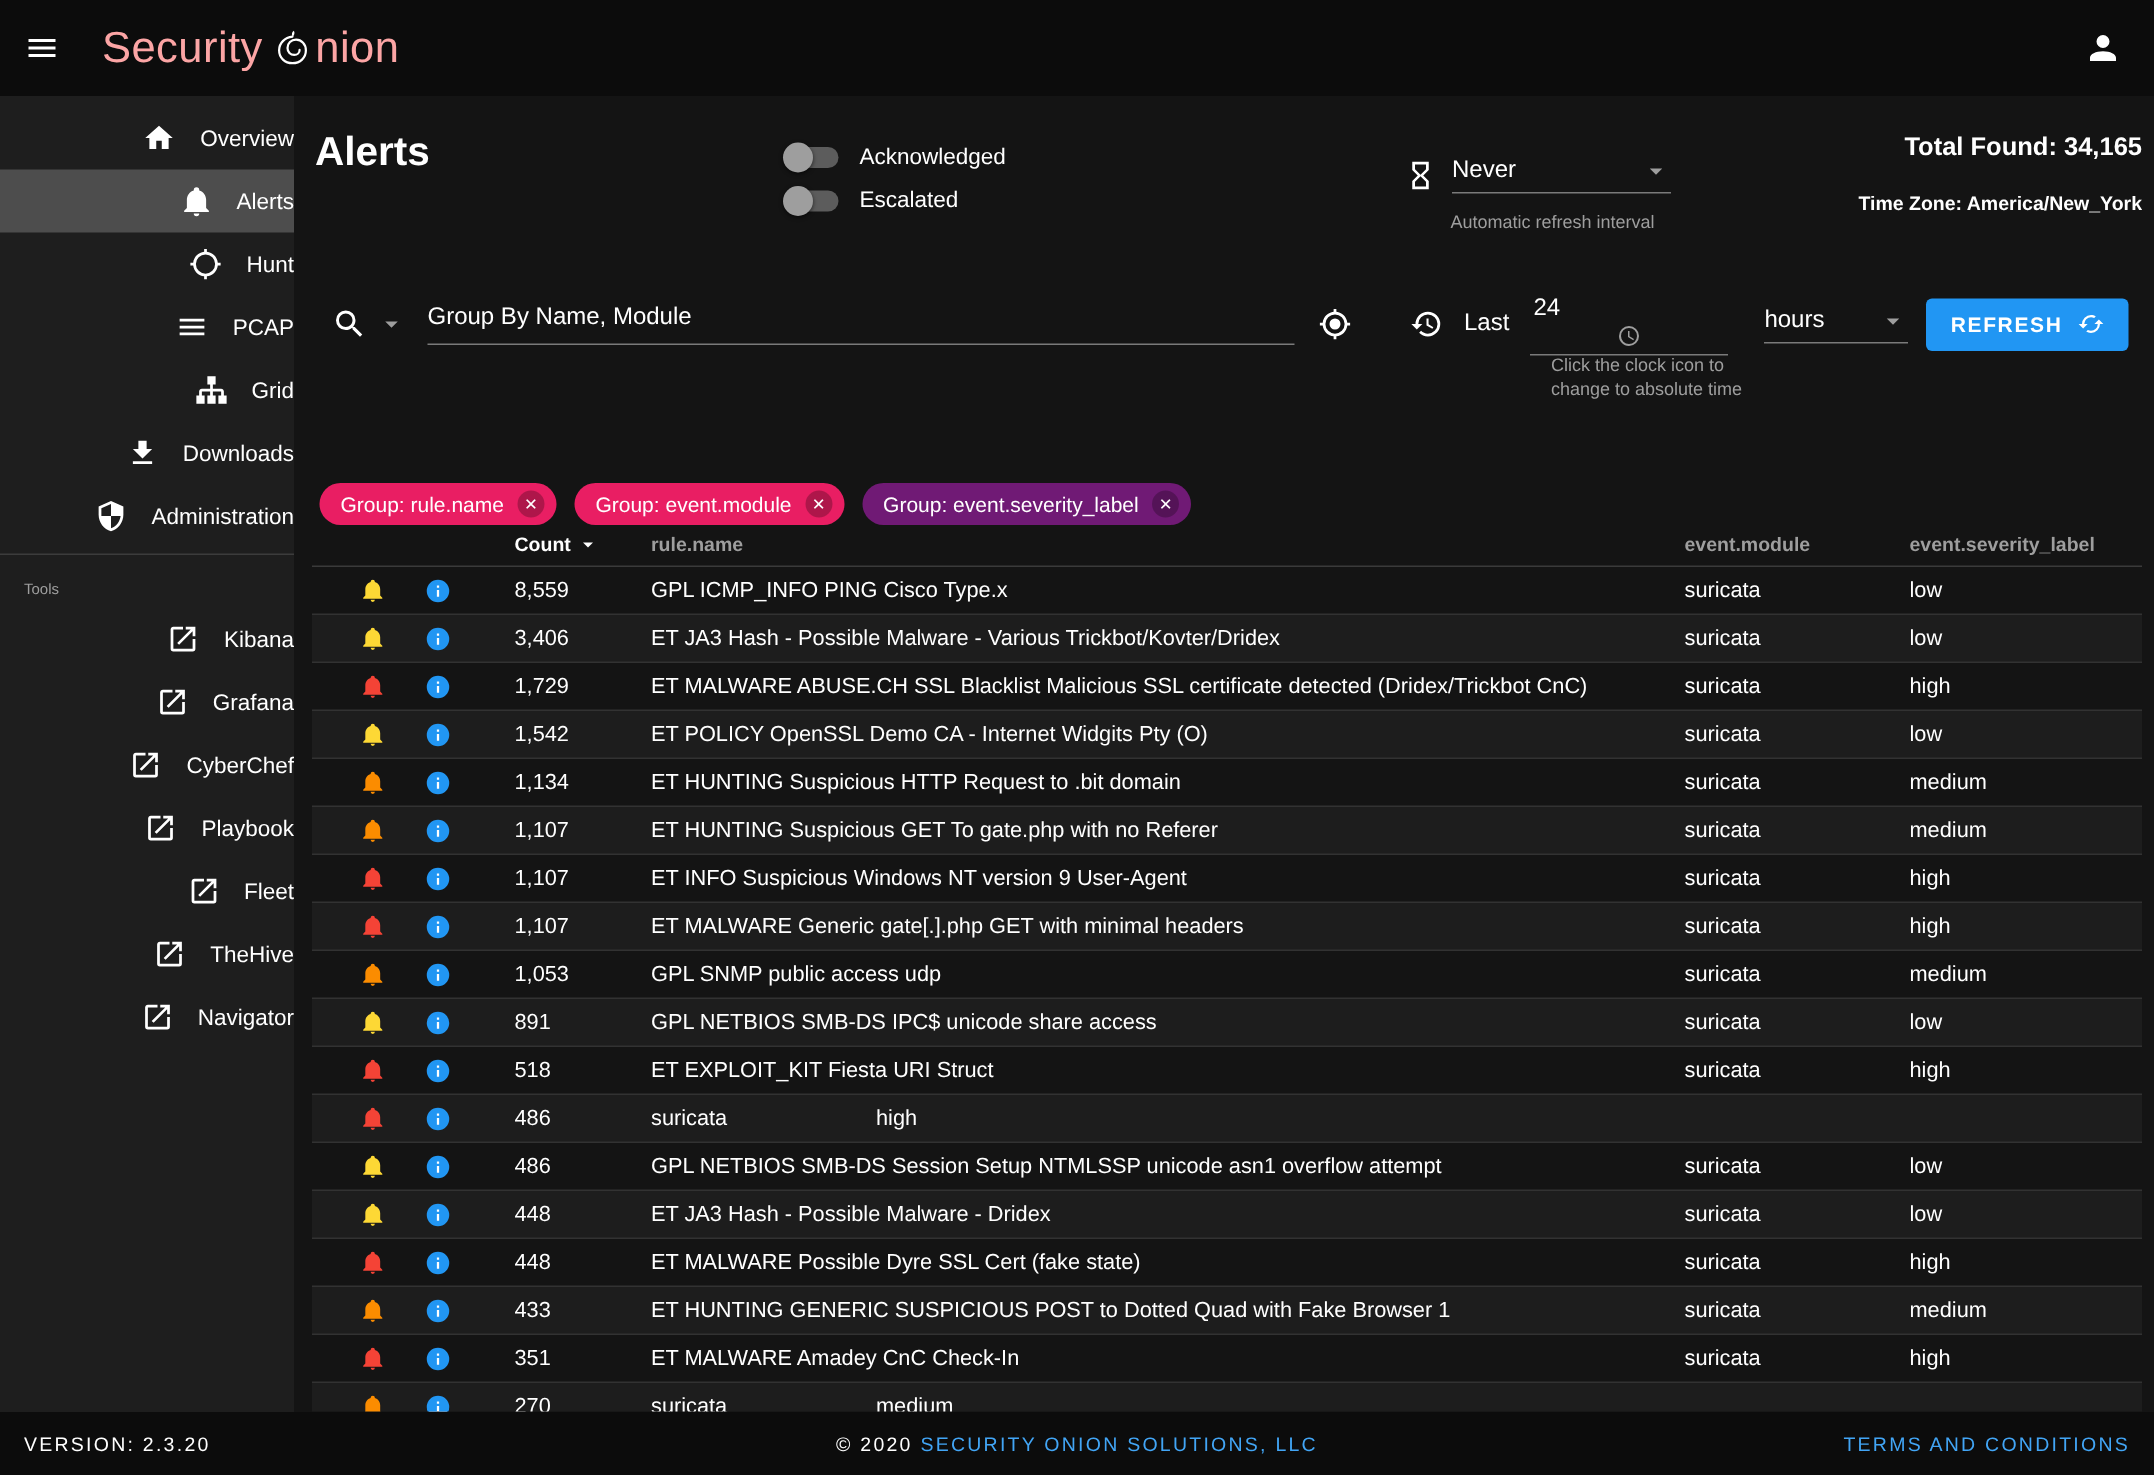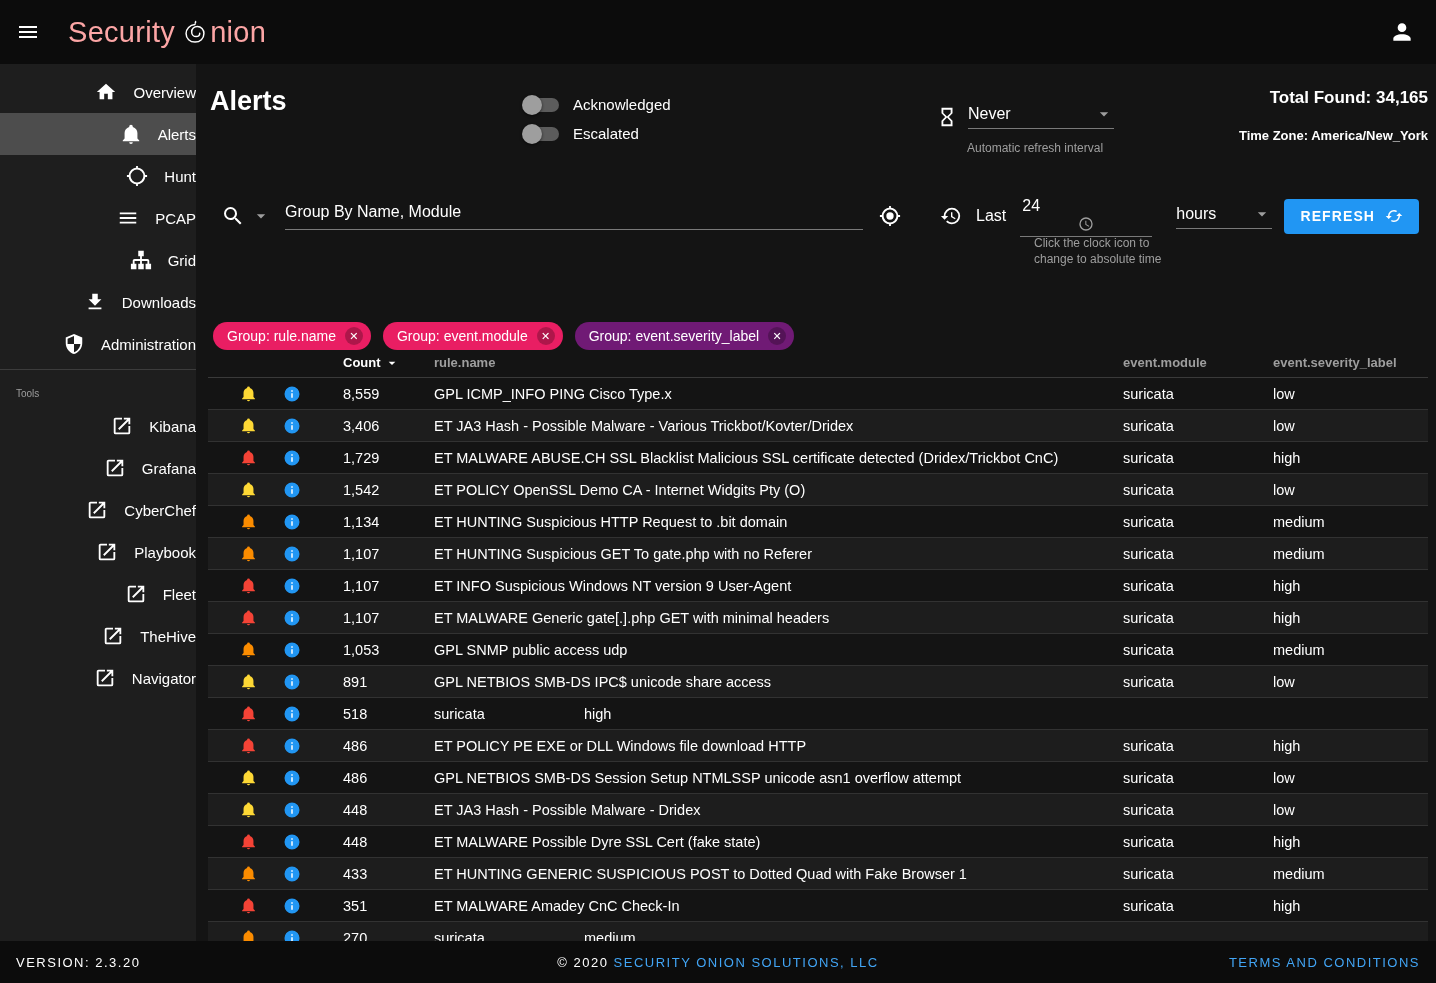--- a/index.html
+++ b/index.html
@@ -513,37 +513,37 @@
               <path d="M21,19V20H3V19L5,17V11C5,7.9 7.03,5.17 10,4.29C10,4.19 10,4.1 10,4A2,2 0 0,1 12,2A2,2 0 0,1 14,4C14,4.1 14,4.19 14,4.29C16.97,5.17 19,7.9 19,11V17L21,19M14,21A2,2 0 0,1 12,23A2,2 0 0,1 10,21H14Z" fill="#f44336"></path>
             </svg>
           </div>
           <div class="col-info">
             <svg viewBox="0 0 24 24" width="18" height="18">
               <circle cx="12" cy="12" r="9" fill="#ffffff"></circle>
               <path d="M13,9H11V7H13M13,17H11V11H13M12,2A10,10 0 0,0 2,12A10,10 0 0,0 12,22A10,10 0 0,0 22,12A10,10 0 0,0 12,2Z" fill="#2196f3"></path>
             </svg>
           </div>
           <div class="col-count">518</div>
+          <div class="col-rule">ET EXPLOIT_KIT Fiesta URI Struct</div>
           <div class="col-module">suricata</div>
           <div class="col-sev">high</div>
         </div>
         <div class="trow">
           <div class="col-bell">
             <svg viewBox="0 0 24 24" width="17" height="17">
               <path d="M21,19V20H3V19L5,17V11C5,7.9 7.03,5.17 10,4.29C10,4.19 10,4.1 10,4A2,2 0 0,1 12,2A2,2 0 0,1 14,4C14,4.1 14,4.19 14,4.29C16.97,5.17 19,7.9 19,11V17L21,19M14,21A2,2 0 0,1 12,23A2,2 0 0,1 10,21H14Z" fill="#f44336"></path>
             </svg>
           </div>
           <div class="col-info">
             <svg viewBox="0 0 24 24" width="18" height="18">
               <circle cx="12" cy="12" r="9" fill="#ffffff"></circle>
               <path d="M13,9H11V7H13M13,17H11V11H13M12,2A10,10 0 0,0 2,12A10,10 0 0,0 12,22A10,10 0 0,0 22,12A10,10 0 0,0 12,2Z" fill="#2196f3"></path>
             </svg>
           </div>
           <div class="col-count">486</div>
-          <div class="col-rule">ET POLICY PE EXE or DLL Windows file download HTTP</div>
           <div class="col-module">suricata</div>
           <div class="col-sev">high</div>
         </div>
         <div class="trow">
           <div class="col-bell">
             <svg viewBox="0 0 24 24" width="17" height="17">
               <path d="M21,19V20H3V19L5,17V11C5,7.9 7.03,5.17 10,4.29C10,4.19 10,4.1 10,4A2,2 0 0,1 12,2A2,2 0 0,1 14,4C14,4.1 14,4.19 14,4.29C16.97,5.17 19,7.9 19,11V17L21,19M14,21A2,2 0 0,1 12,23A2,2 0 0,1 10,21H14Z" fill="#fdd835"></path>
             </svg>
           </div>
           <div class="col-info">

